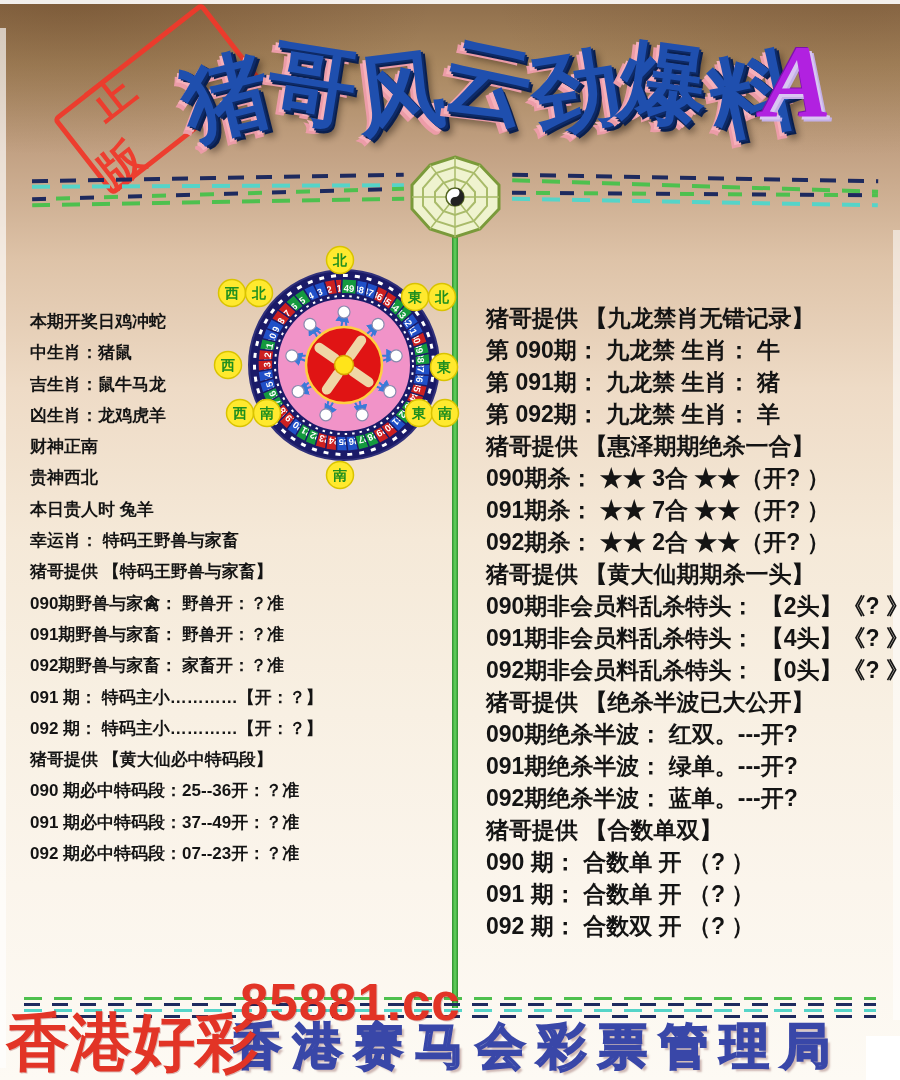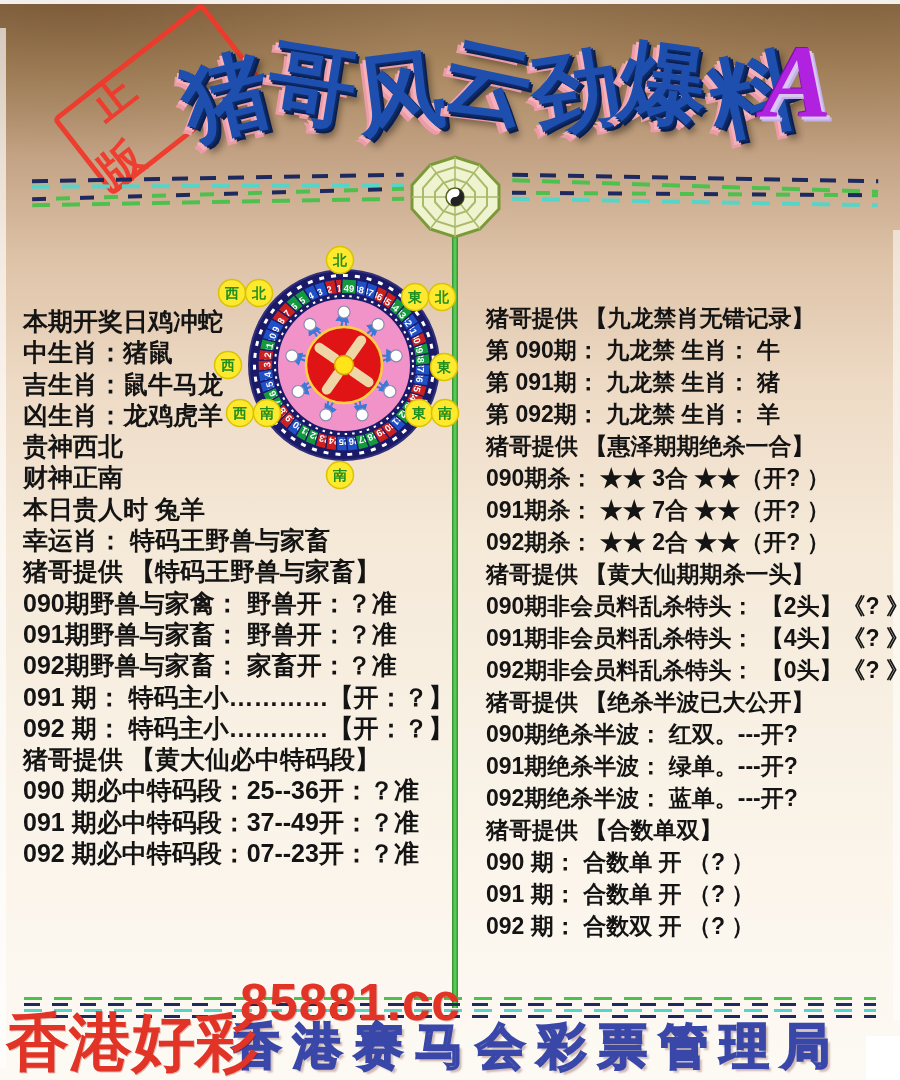--- a/index.html
+++ b/index.html
@@ -41,21 +41,21 @@
   .divB .dashrow{height:3px;margin-bottom:3px;}
 
   
   .emblem{position:absolute;left:408px;top:155px;z-index:2;}
   .vstem{position:absolute;left:452px;top:228px;width:6px;height:780px;
     background:linear-gradient(to right,#2f8f2f,#63d45e,#2f8f2f);z-index:0;}
 
   
   .col{position:absolute;color:#141414;font-weight:bold;white-space:nowrap;z-index:2;}
   .col .line{height:31px;}
-  .colL{left:23px;top:306px;font-size:25px;}
+  .colL{left:30px;top:306px;font-size:17px;}
   .colL .line{height:31.3px;line-height:31.3px;}
   .colR{left:486px;top:302px;font-size:23px;}
   .colR .line{height:32px;line-height:32px;}
 
   
   .wheel{position:absolute;left:209px;top:230px;z-index:1;}
 
   
   .watermark{position:absolute;left:232px;top:1014px;font-size:49px;font-weight:bold;letter-spacing:12px;
     color:#94a0cf;-webkit-text-stroke:2px #3947a8;text-shadow:3px 3px 2px rgba(120,60,60,.35);z-index:1;white-space:nowrap;}
@@ -395,22 +395,22 @@
           <text x="-4" y="115" text-anchor="middle" font-size="14" font-weight="bold" fill="#1f8f1f" font-family="Liberation Sans, sans-serif">南</text>
         </g>
       </svg>
   </div>
 
   <div class="col colL" id="colL">
       <div class="line">本期开奖日鸡冲蛇</div>
       <div class="line">中生肖：猪鼠</div>
       <div class="line">吉生肖：鼠牛马龙</div>
       <div class="line">凶生肖：龙鸡虎羊</div>
+      <div class="line">财神正南</div>
       <div class="line">贵神西北</div>
-      <div class="line">财神正南</div>
       <div class="line">本日贵人时 兔羊</div>
       <div class="line">幸运肖： 特码王野兽与家畜</div>
       <div class="line">猪哥提供 【特码王野兽与家畜】</div>
       <div class="line">090期野兽与家禽：  野兽开：？准</div>
       <div class="line">091期野兽与家畜：  野兽开：？准</div>
       <div class="line">092期野兽与家畜：  家畜开：？准</div>
       <div class="line">091 期：  特码主小…………【开：？】</div>
       <div class="line">092 期：  特码主小…………【开：？】</div>
       <div class="line">猪哥提供 【黄大仙必中特码段】</div>
       <div class="line">090 期必中特码段：25--36开：？准</div>

